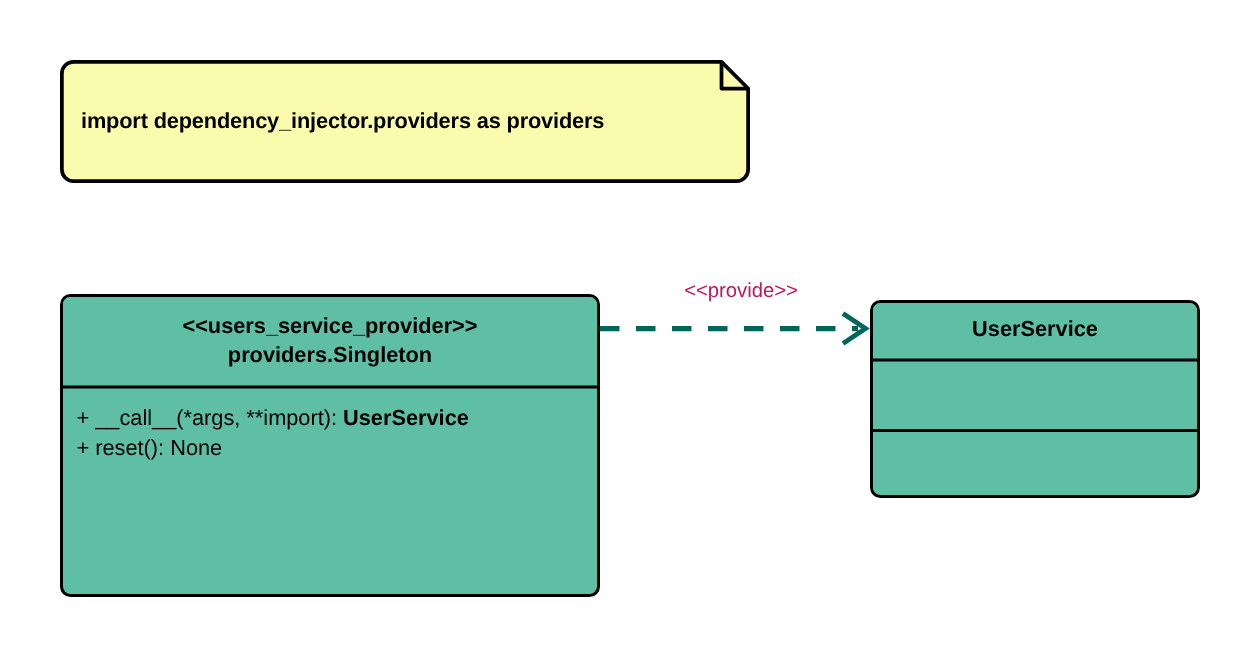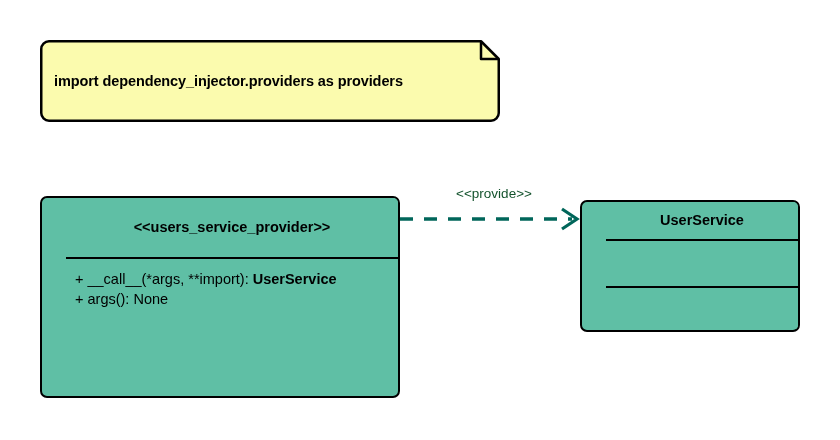--- a/index.html
+++ b/index.html
@@ -48,21 +48,20 @@
   }
 
   
   .uml-class {
     position: absolute;
     box-sizing: border-box;
     background: #5FBFA5;
     border: 2.5px solid #000000;
     border-radius: 7px;
     overflow: hidden;
-    padding-left: 24px;
   }
   .compartment {
     box-sizing: border-box;
     background: #5FBFA5;
     position: relative;
   }
   .compartment + .compartment {
     border-top: 2.5px solid #000000;
   }
   .comp-header {
@@ -119,21 +118,21 @@
     width: 190px;
     height: 46px;
   }
   .connector-label {
     position: absolute;
     left: 28px;
     top: 0px;
     width: 140px;
     text-align: center;
     font-size: 13.5px;
-    color: #14532d;
+    color: #be185d;
     white-space: nowrap;
   }
 </style>
 </head>
 <body>
 
 <div id="canvas">
 
   <div class="note">
     <svg class="note-shape" width="460" height="82" viewBox="0 0 460 82">
@@ -146,27 +145,28 @@
                A 7.75 7.75 0 0 1 1.25 73
                Z" fill="#FBFBAE" stroke="#000000" stroke-width="2.5" stroke-linejoin="round"></path>
       <path d="M 441 1.25 L 441 19 L 458.75 19" fill="none" stroke="#000000" stroke-width="2.5" stroke-linejoin="round"></path>
     </svg>
     <div class="note-text">import dependency_injector.providers as providers</div>
   </div>
 
   <div class="uml-class" id="provider-class">
     <div class="compartment c1 comp-header">
       <span>&lt;&lt;users_service_provider&gt;&gt;</span>
+      <span>providers.Singleton</span>
     </div>
     <div class="compartment c3 comp-body">
       <div class="member">
         <span>+ __call__(*args, **import): </span><span class="bold">UserService</span>
       </div>
       <div class="member">
-        <span>+ args(): None</span><span class="bold"></span>
+        <span>+ reset(): None</span><span class="bold"></span>
       </div>
     </div>
   </div>
 
   <div class="uml-class" id="service-class">
     <div class="compartment c1 comp-header">
       <span>UserService</span>
     </div>
     <div class="compartment c2 comp-body"></div>
     <div class="compartment c3 comp-body"></div>

